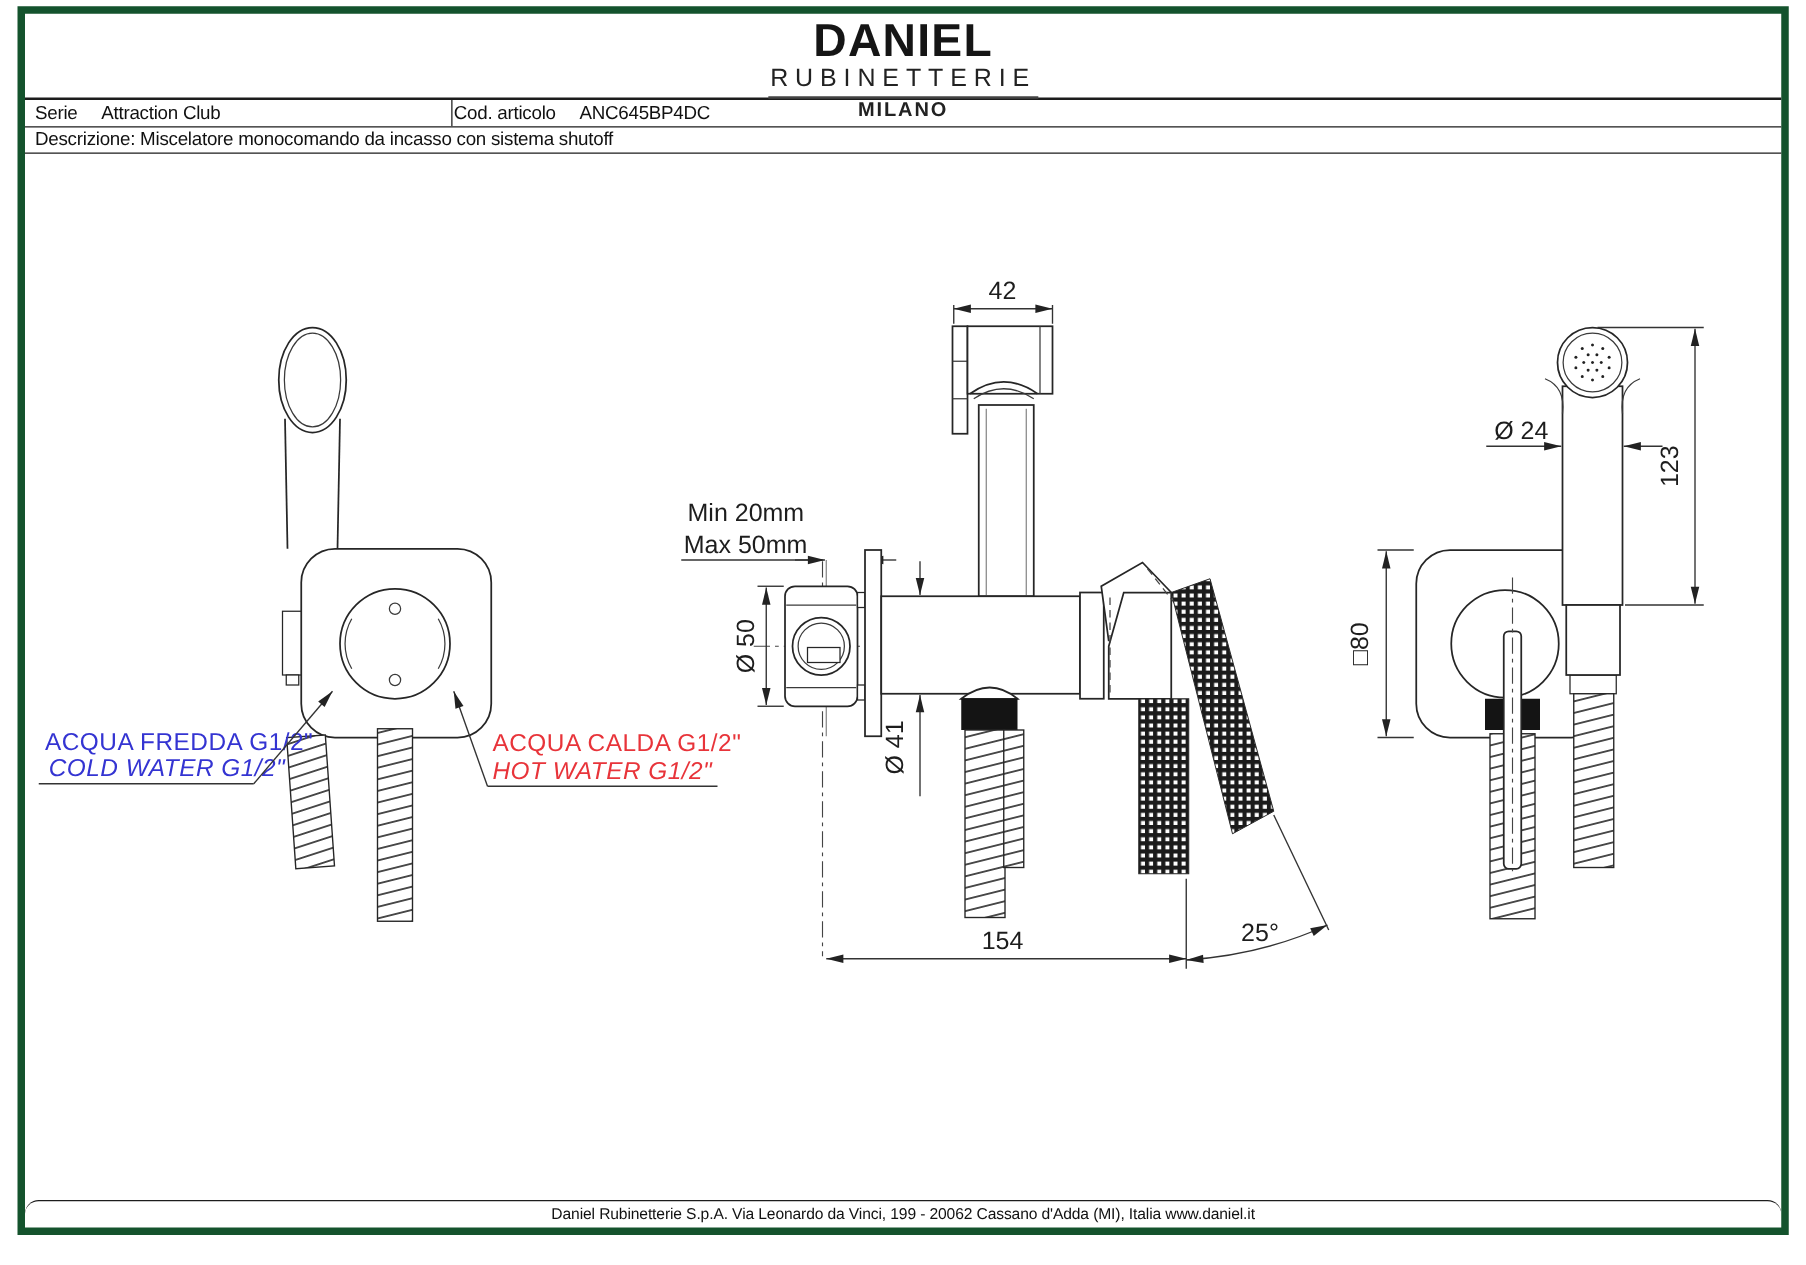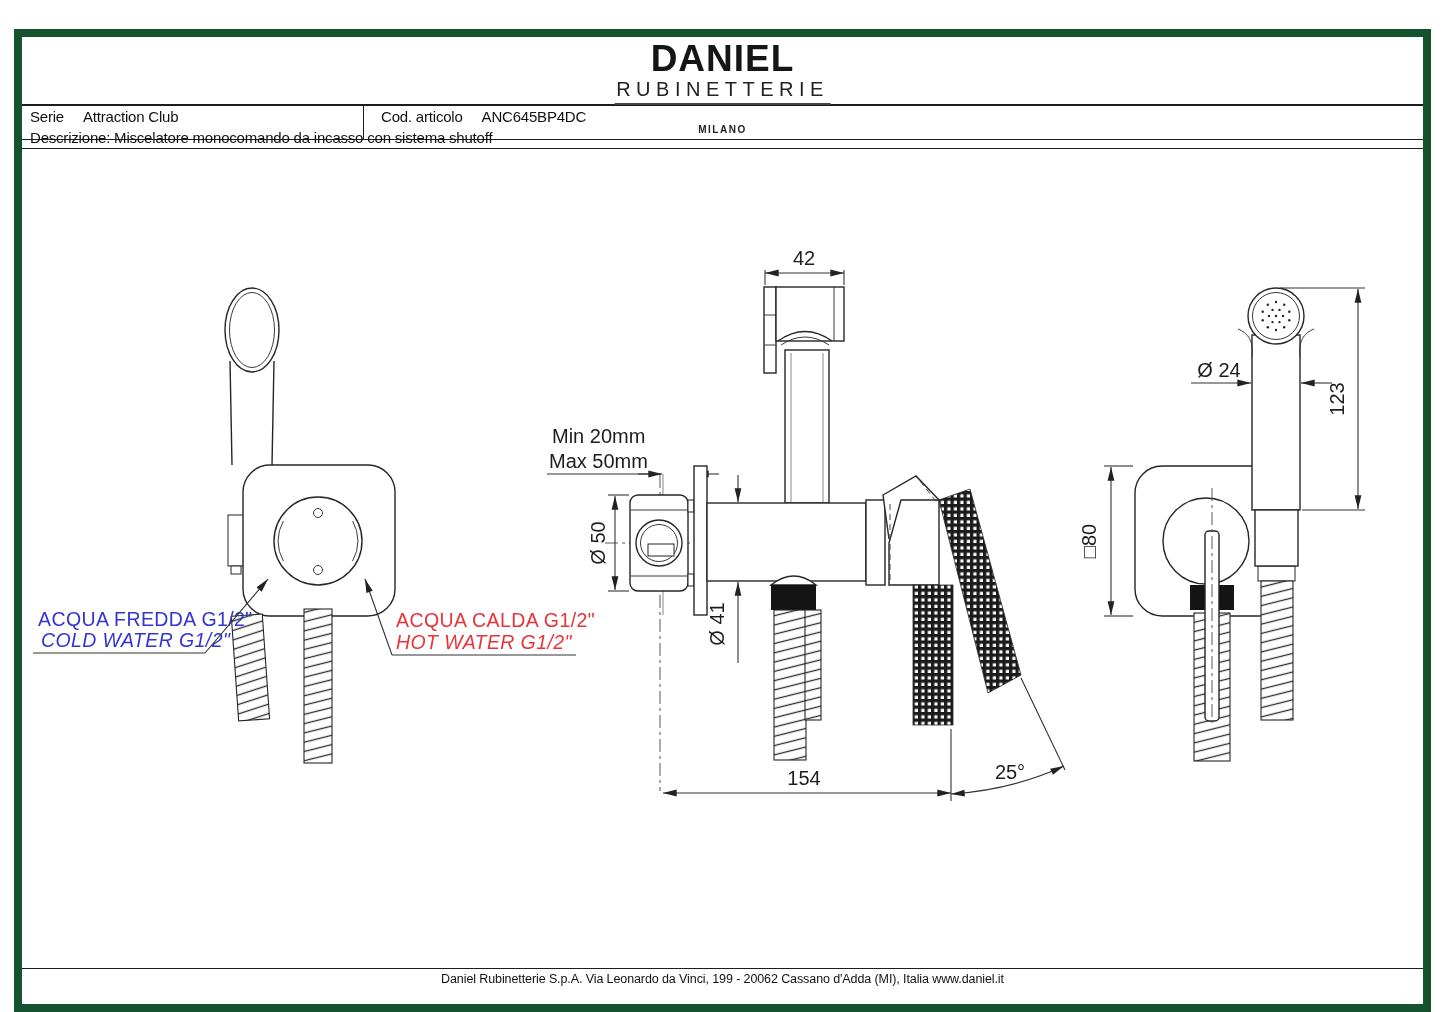--- a/index.html
+++ b/index.html
@@ -1,32 +1,32 @@
 <!DOCTYPE html>
 <html><head>
 <meta charset="utf-8">
 <style>
   html,body{margin:0;padding:0;background:#fff;}
   body{width:1445px;height:1012px;position:relative;font-family:"Liberation Sans",sans-serif;color:#111;}
-  .frame{position:absolute;left:14px;top:29px;width:1417px;height:983px;border:8px solid #14532d;box-sizing:border-box;}
+  .frame{position:absolute;left:14px;top:5px;width:1417px;height:983px;border:6px solid #14532d;box-sizing:border-box;}
   .logo-band{position:absolute;left:0;top:0;width:100%;height:69px;border-bottom:2px solid #1c1c1c;box-sizing:border-box;}
   .logo{position:absolute;left:50%;top:6px;transform:translateX(-50%);text-align:center;}
   .logo-name{font-size:37px;font-weight:800;letter-spacing:1px;line-height:0.88;color:#151515;}
   .logo-sub{font-size:20px;font-weight:500;letter-spacing:5.5px;color:#222;border-bottom:2px solid #444;padding:1px 2px 2px 2px;margin-top:1px;}
-  .logo-city{font-size:10px;font-weight:600;letter-spacing:1.5px;color:#222;margin-top:19px;}
+  .logo-city{font-size:16px;font-weight:600;letter-spacing:1.5px;color:#222;margin-top:1px;}
   .row{position:absolute;left:0;width:100%;box-sizing:border-box;border-bottom:1.5px solid #1c1c1c;font-size:15px;letter-spacing:-0.2px;white-space:nowrap;overflow:hidden;}
-  .row1{top:69px;height:34px;line-height:21px;}
+  .row1{top:69px;height:22px;line-height:21px;}
   .row2{top:91px;height:21px;line-height:20px;padding-left:8px;}
   .row3{top:112px;height:20px;line-height:19px;padding-left:8px;font-style:italic;}
   .cell-serie{position:absolute;left:0;top:0;height:100%;width:341px;padding-left:8px;box-sizing:border-box;}
-  .cell-cod{position:absolute;left:341px;top:0;height:100%;right:0;border-left:1.5px solid #1c1c1c;padding-left:17px;box-sizing:border-box;}
+  .cell-cod{position:absolute;left:341px;top:0;height:100%;right:0;border-left:1.5px solid #1c1c1c;padding-left:1px;box-sizing:border-box;}
   .lbl{display:inline-block;}
   .val{display:inline-block;margin-left:15px;}
   .drawing{position:absolute;left:0;top:132px;width:1413px;height:829px;}
-  .footer-bar{position:absolute;left:0;bottom:0;width:100%;height:36px;border-top:1.5px solid #1c1c1c;box-sizing:border-box;text-align:center;font-size:12.5px;line-height:20px;letter-spacing:-0.1px;}
+  .footer-bar{position:absolute;left:0;bottom:0;width:100%;height:22px;border-top:1.5px solid #1c1c1c;box-sizing:border-box;text-align:center;font-size:12.5px;line-height:20px;letter-spacing:-0.1px;border-radius:11px;}
   
   .ln{fill:none;stroke:#262626;stroke-width:1.4;}
   .thin{fill:none;stroke:#3a3a3a;stroke-width:1;}
   .faint{fill:none;stroke:#7a7a7a;stroke-width:0.9;}
   .wht{fill:#ffffff;stroke:#262626;stroke-width:1.4;}
   .whtth{fill:#ffffff;stroke:#262626;stroke-width:1;}
   .blk{fill:#141414;stroke:none;}
   .dim{fill:none;stroke:#333;stroke-width:1.1;}
   .ctr{fill:none;stroke:#444;stroke-width:0.9;stroke-dasharray:13 4 3 4;}
   .hid{fill:none;stroke:#444;stroke-width:1;stroke-dasharray:6 4;}

